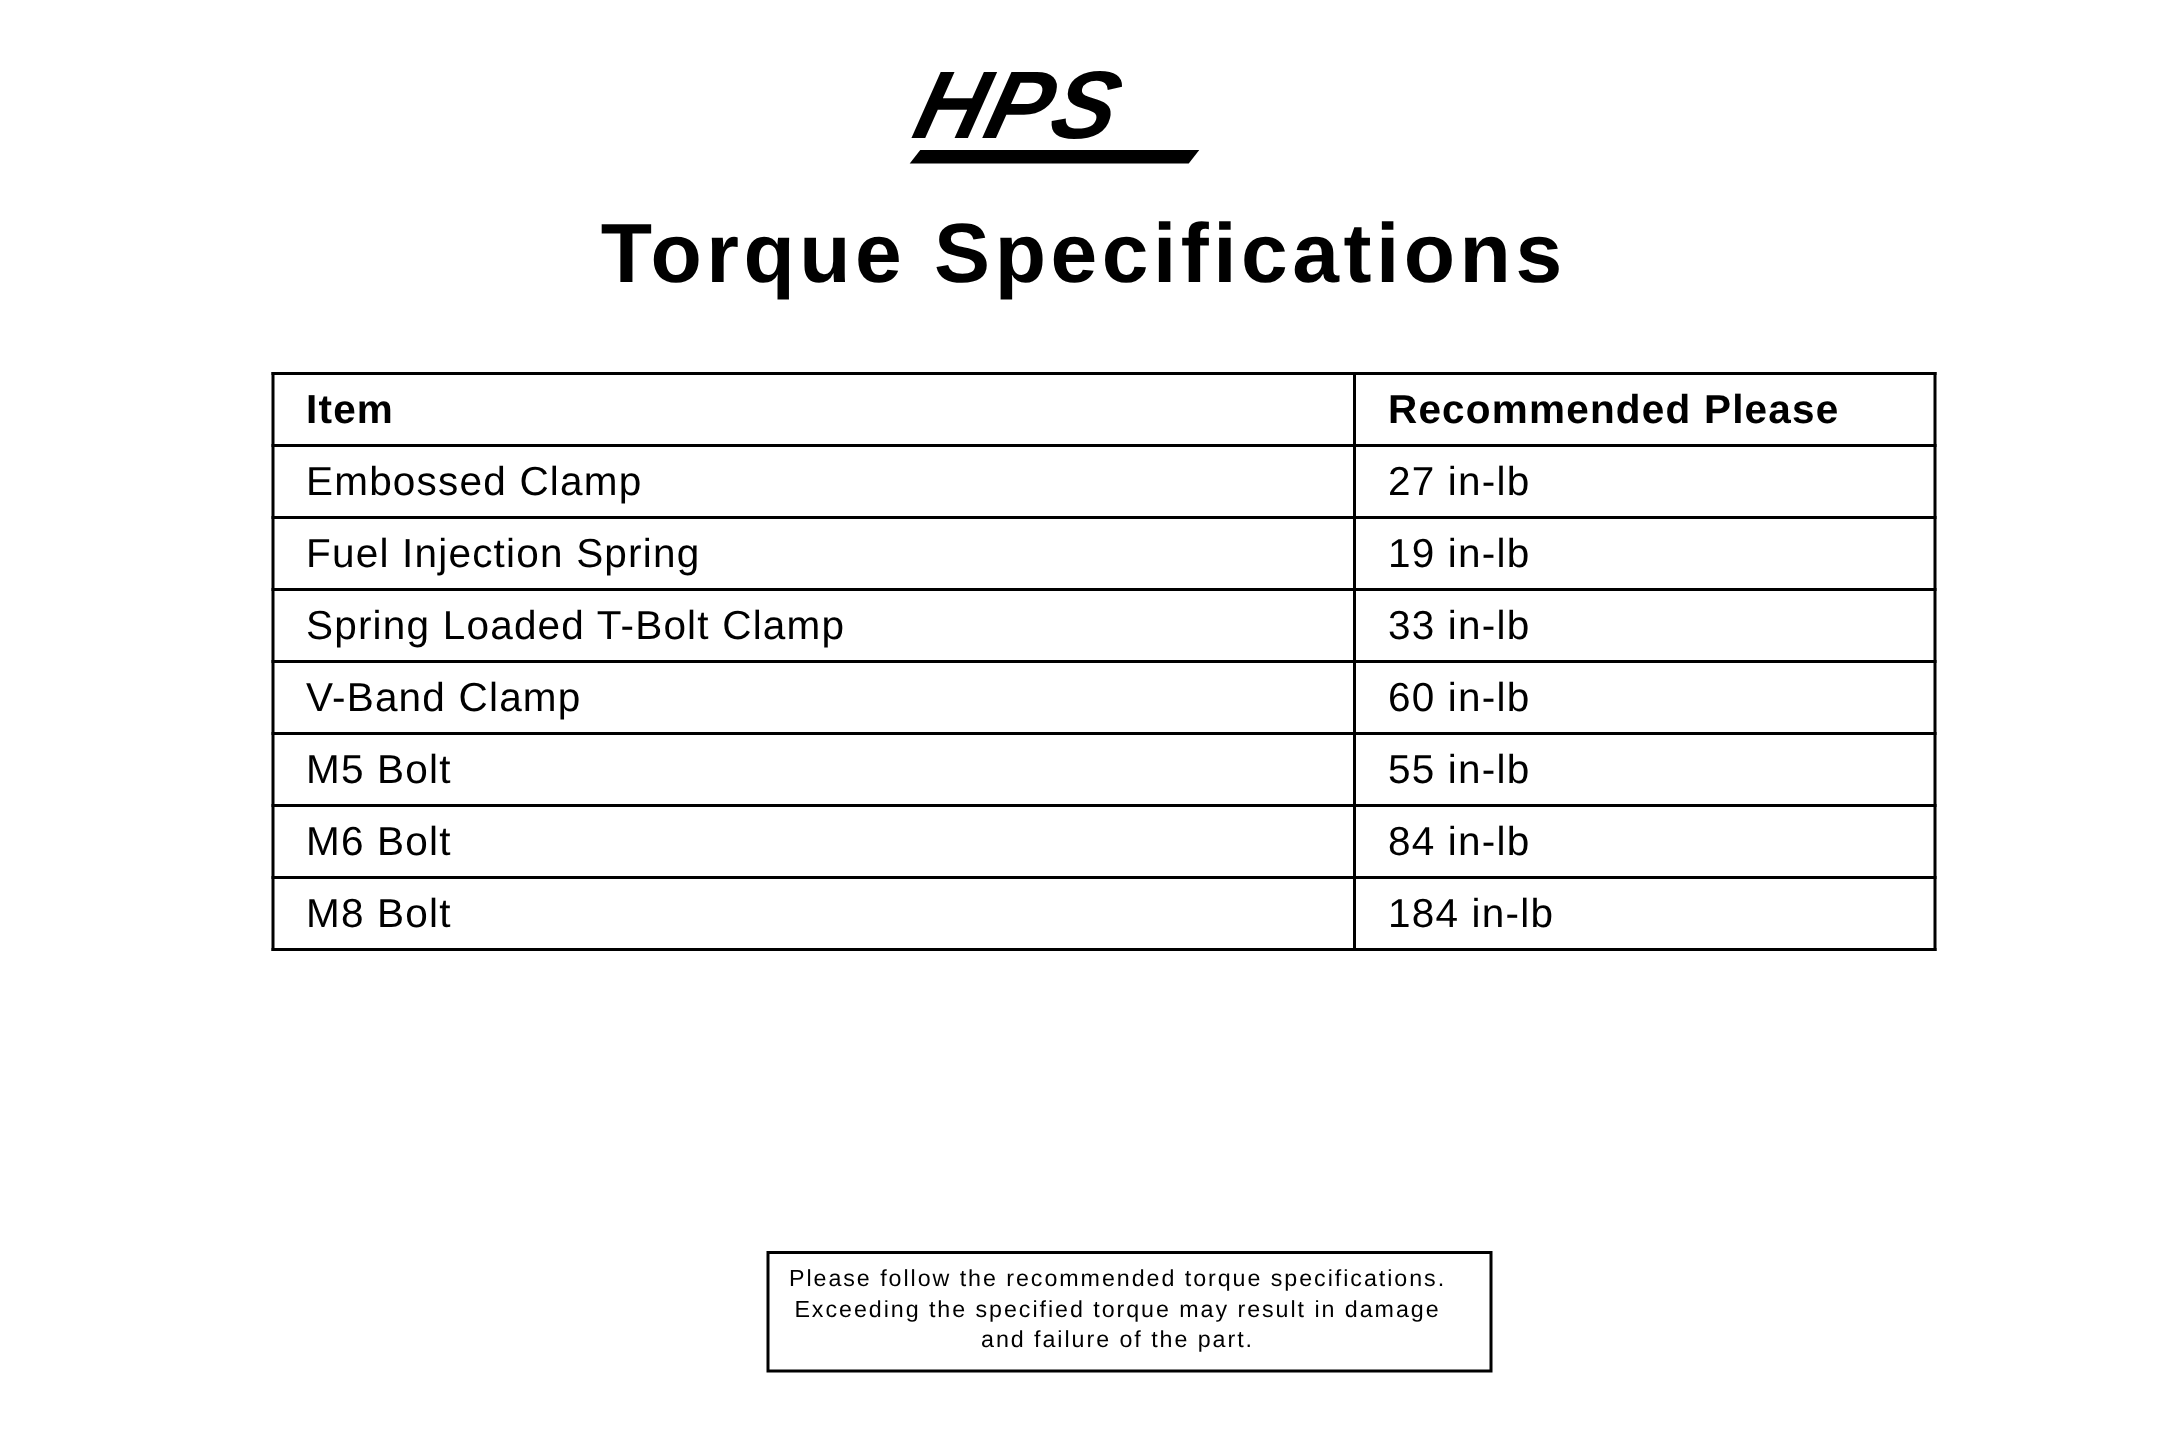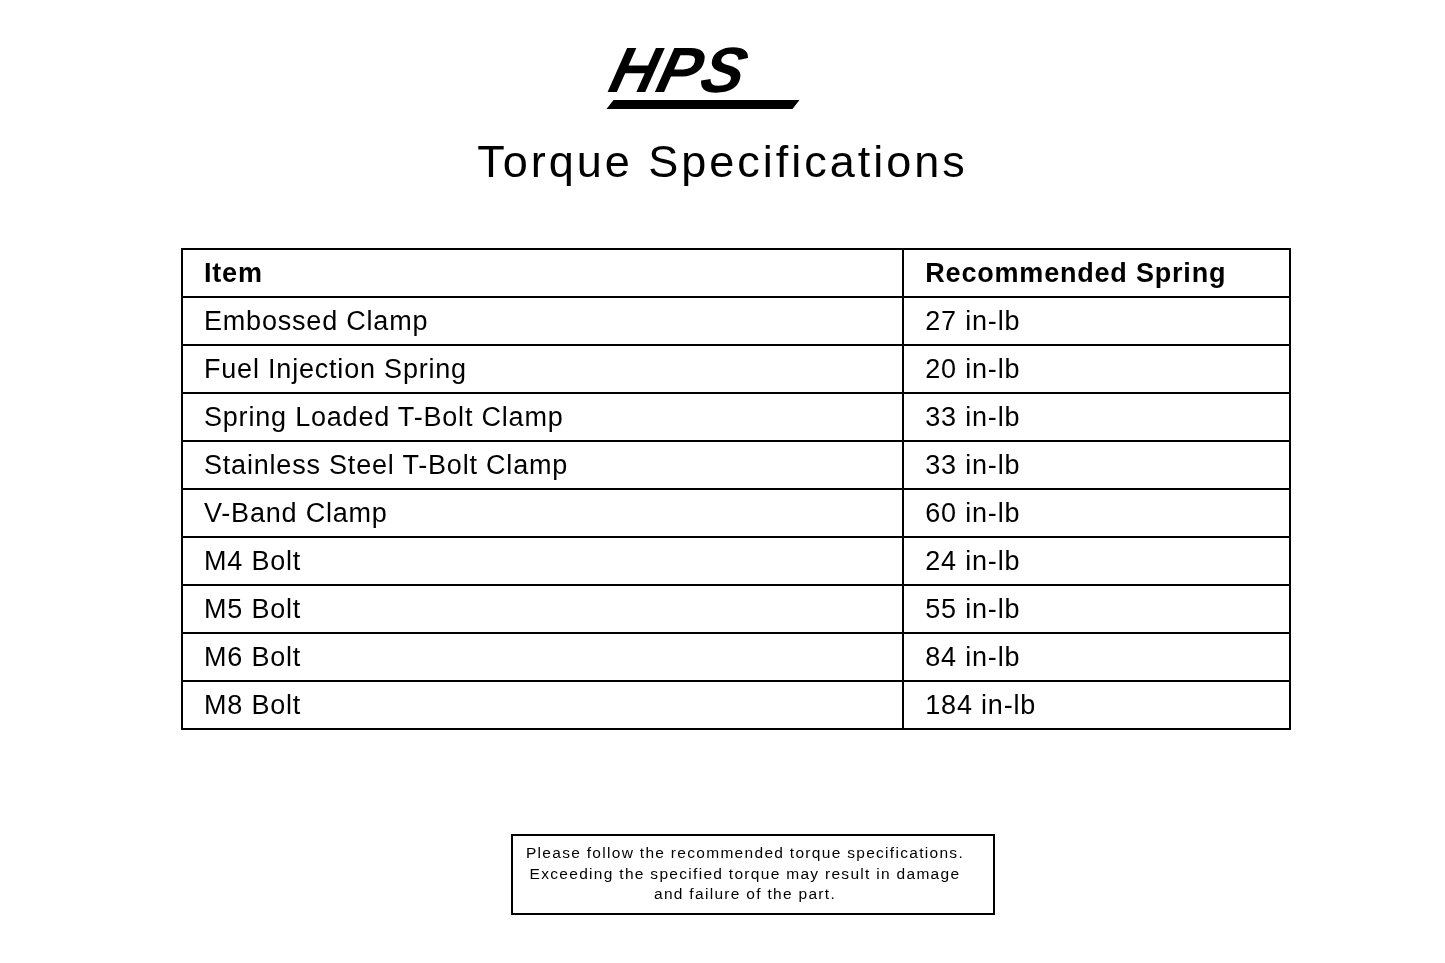--- a/index.html
+++ b/index.html
@@ -34,23 +34,23 @@
     width: 186px; height: 9px;
     background: #000000;
     transform: skewX(-38deg);
   }
   
   .page-title {
     position: absolute;
     top: 136px; left: 0;
     width: 100%;
     text-align: center;
-    font-size: 45px;
+    font-size: 56px;
     letter-spacing: 3px;
-    font-weight: 400;
+    font-weight: 700;
   }
   
   table.spec-table {
     position: absolute;
     top: 248px; left: 181px;
     width: 1110px;
     border-collapse: collapse;
     table-layout: fixed;
   }
   .spec-table th, .spec-table td {
@@ -89,47 +89,39 @@
   <span class="logo-text">HPS</span>
   <div class="logo-underline"></div>
 </div>
 
 <div class="page-title">Torque Specifications</div>
 
 <table class="spec-table">
   <thead>
     <tr>
       <th class="col-item">Item</th>
-      <th class="col-torque">Recommended Spring</th>
+      <th class="col-torque">Recommended Please</th>
     </tr>
   </thead>
   <tbody>
       <tr>
         <td>Embossed Clamp</td>
         <td>27 in-lb</td>
       </tr>
       <tr>
         <td>Fuel Injection Spring</td>
-        <td>20 in-lb</td>
+        <td>19 in-lb</td>
       </tr>
       <tr>
         <td>Spring Loaded T-Bolt Clamp</td>
         <td>33 in-lb</td>
       </tr>
       <tr>
-        <td>Stainless Steel T-Bolt Clamp</td>
-        <td>33 in-lb</td>
-      </tr>
-      <tr>
         <td>V-Band Clamp</td>
         <td>60 in-lb</td>
-      </tr>
-      <tr>
-        <td>M4 Bolt</td>
-        <td>24 in-lb</td>
       </tr>
       <tr>
         <td>M5 Bolt</td>
         <td>55 in-lb</td>
       </tr>
       <tr>
         <td>M6 Bolt</td>
         <td>84 in-lb</td>
       </tr>
       <tr>

